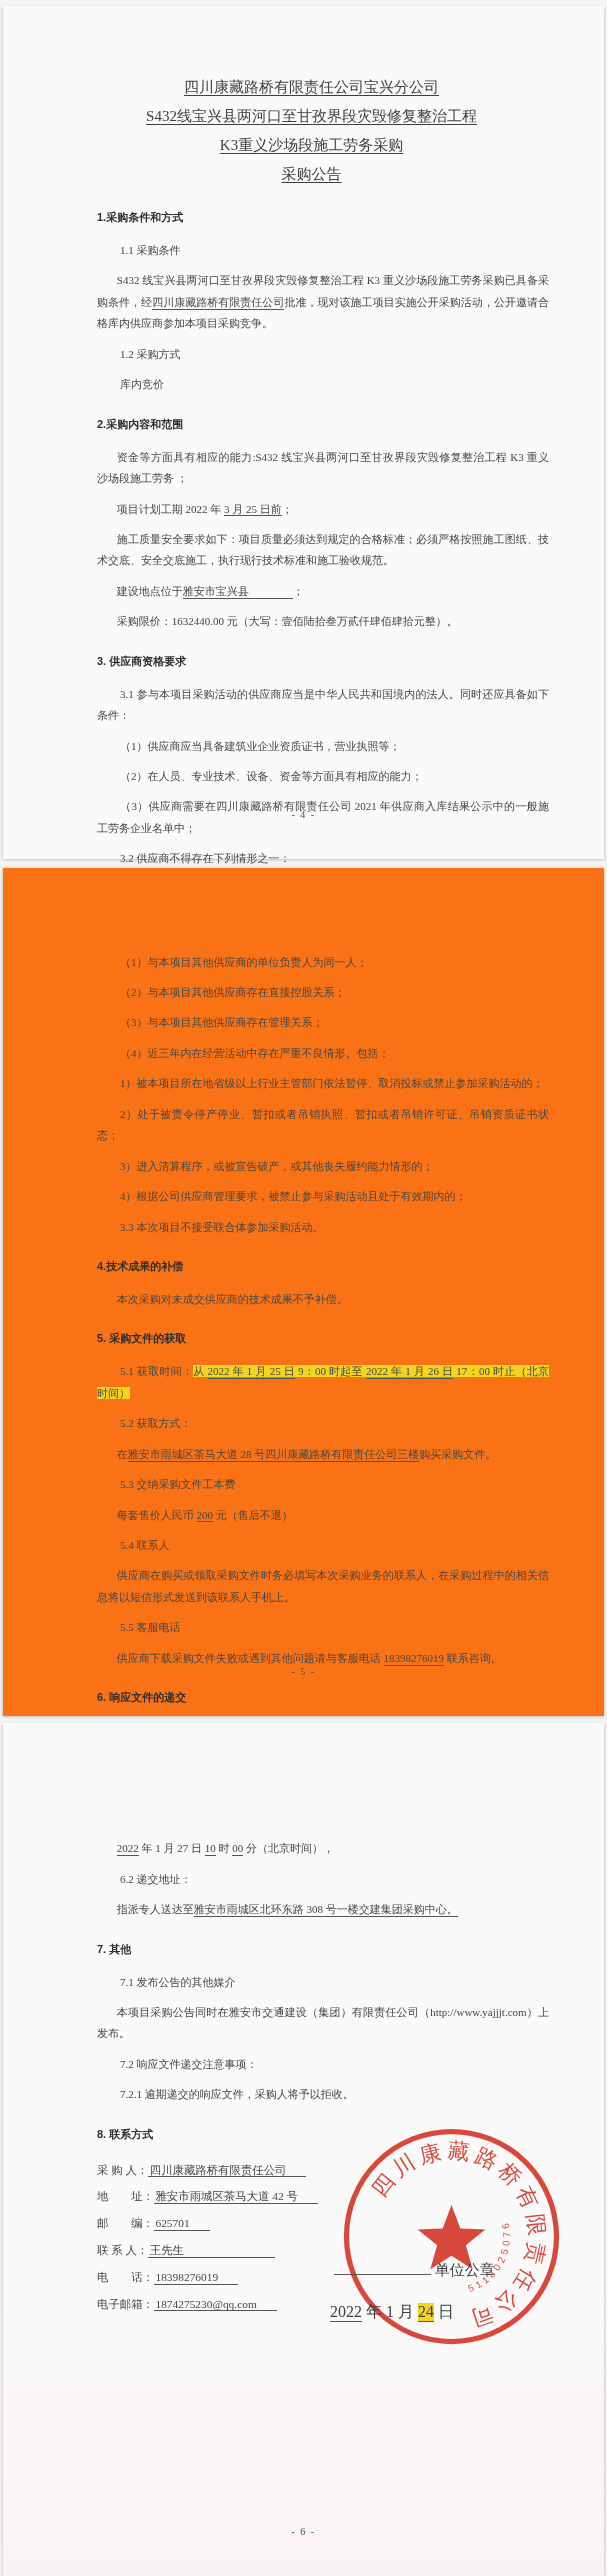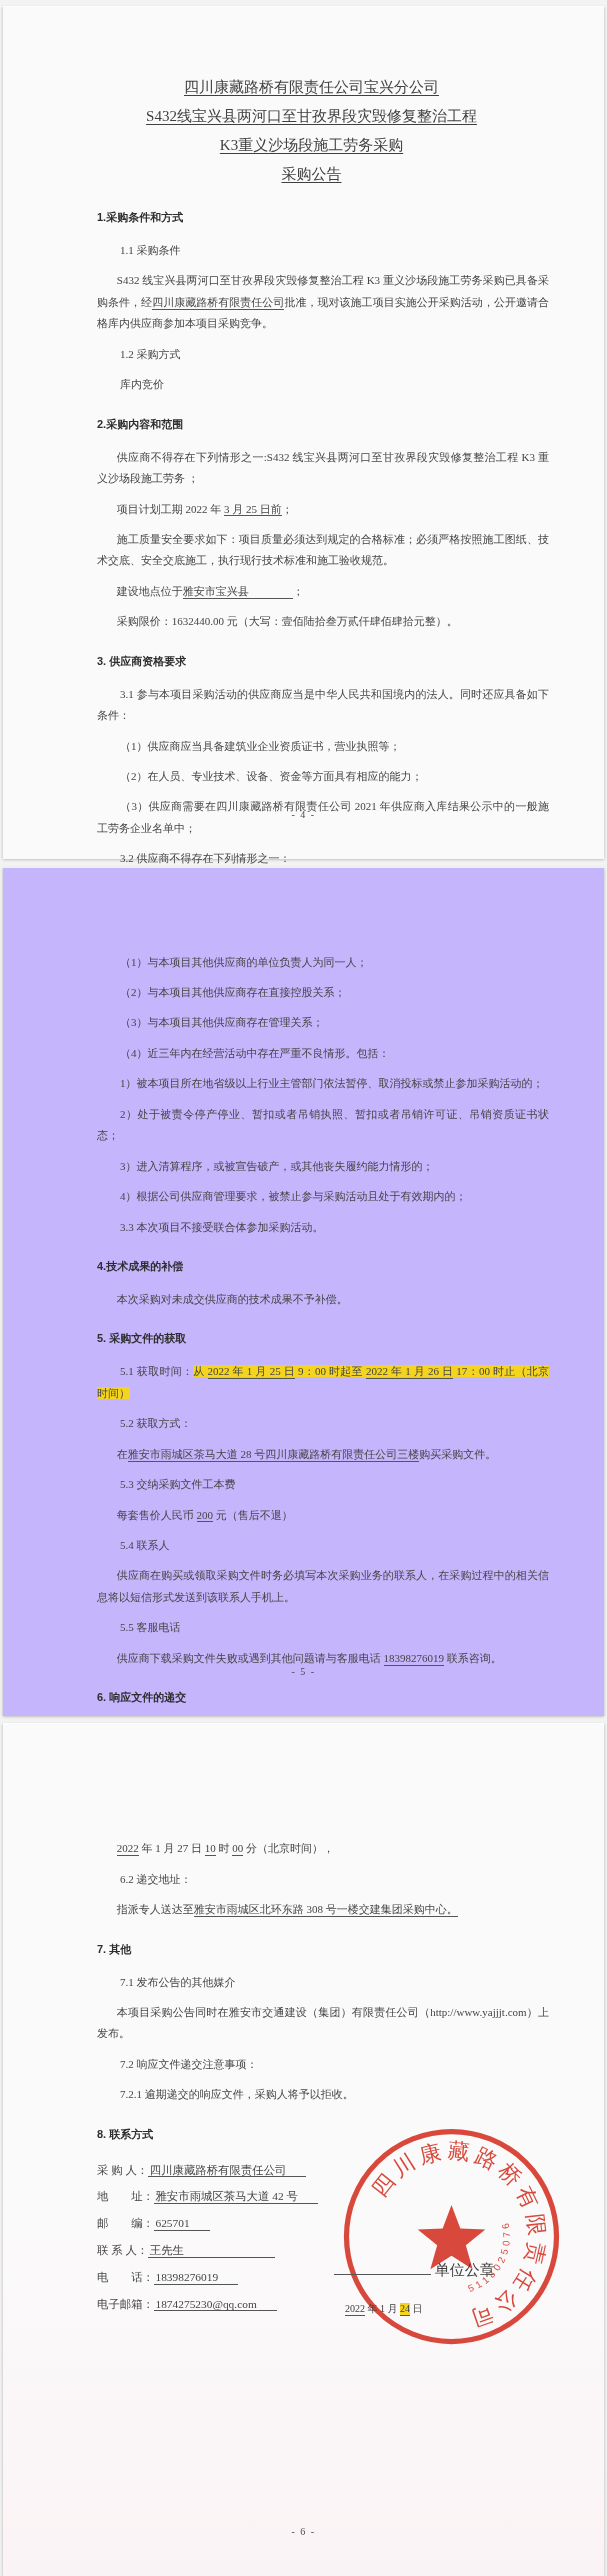--- a/index.html
+++ b/index.html
@@ -1,38 +1,38 @@
 <!DOCTYPE html>
 <html style="font-size:12px"><head>
 <meta charset="utf-8">
 <style>
   html,body{margin:0;padding:0;background:#efeeee;}
   .canvas{width:607px;min-height:2576px;margin:0 auto;background:#f4f3f3;padding-top:6px;box-sizing:border-box;
           font-family:"Liberation Serif","DejaVu Serif",serif;color:#454545;}
   .page{position:relative;width:601px;margin:0 auto 7.6px;background:#fbfafa;
         box-shadow:0 0.8px 3px rgba(0,0,0,.28), inset 0 0.8px 0 #fff;box-sizing:border-box;}
   .page-1{height:853px;padding:67px 55px 0 94px;}
-  .page-2{height:849px;padding:76px 55px 0 94px;background:#c4b5fd;}
+  .page-2{height:849px;padding:76px 55px 0 94px;background:#f97316;}
   .page-3{height:853px;padding:106px 55px 0 94px;background:linear-gradient(#fbfafa 60%,#faf3f5);}
   .titleblock{text-align:center;margin:0 0 20px -23px;}
   .tline{font-size:15px;line-height:29px;color:#3f3f3f;text-decoration:underline;text-underline-offset:3px;}
   .h{font-family:"Liberation Sans","DejaVu Sans",sans-serif;font-weight:bold;font-size:11px;
      color:#2e2e2e;margin:21px 0 15px;}
   .p{font-size:11px;line-height:1.95;margin:9px 0;text-align:justify;}
   .ind{text-indent:1.8em;}
   .sub{text-indent:2.1em;}
   .u{border-bottom:0.8px solid #555;padding-bottom:0.8px;}
   .hl{background:#f5d41f;}
   .pagenum{position:absolute;left:0;right:0;bottom:39px;text-align:center;font-size:10px;color:#4a4a4a;letter-spacing:1.5px;}
   .contact-row{font-size:11.4px;line-height:2.35;margin:0;}
   .cl{white-space:pre;}
   .cv{border-bottom:0.8px solid #555;padding:0 20px 0.8px 1.5px;}
   .sig{position:absolute;left:331px;top:538px;font-size:15px;color:#3d3d3d;}
   .sigline{display:inline-block;width:97px;border-bottom:0.8px solid #555;height:10.6px;vertical-align:baseline;}
-  .dateline{position:absolute;left:342px;top:579px;font-size:10px;color:#3d3d3d;}
+  .dateline{position:absolute;left:327px;top:579px;font-size:16px;color:#3d3d3d;}
   .stamp{position:absolute;left:336px;top:401px;width:225px;height:225px;mix-blend-mode:multiply;opacity:.92;}
 </style>
 </head>
 <body>
 
 <div class="canvas">
 
   <div class="page page-1">
     <div class="titleblock">
       <div class="tline">四川康藏路桥有限责任公司宝兴分公司</div>
@@ -41,21 +41,21 @@
       <div class="tline">采购公告</div>
     </div>
 
     <div class="h">1.采购条件和方式</div>
     <p class="p sub">1.1 采购条件</p>
     <p class="p ind"><span>S432 线宝兴县两河口至甘孜界段灾毁修复整治工程 K3 重义沙场段施工劳务采购已具备采购条件，经</span><span class="u">四川康藏路桥有限责任公司</span><span>批准，现对该施工项目实施公开采购活动，公开邀请合格库内供应商参加本项目采购竞争。</span></p>
     <p class="p sub">1.2 采购方式</p>
     <p class="p sub">库内竞价</p>
 
     <div class="h">2.采购内容和范围</div>
-    <p class="p ind">供应商不得存在下列情形之一:S432 线宝兴县两河口至甘孜界段灾毁修复整治工程 K3 重义沙场段施工劳务 ；</p>
+    <p class="p ind">资金等方面具有相应的能力:S432 线宝兴县两河口至甘孜界段灾毁修复整治工程 K3 重义沙场段施工劳务 ；</p>
     <p class="p ind"><span>项目计划工期 2022 年 </span><span class="u">3 月 25 日前</span><span>；</span></p>
     <p class="p ind">施工质量安全要求如下：项目质量必须达到规定的合格标准；必须严格按照施工图纸、技术交底、安全交底施工，执行现行技术标准和施工验收规范。</p>
     <p class="p ind"><span>建设地点位于</span><span class="u">雅安市宝兴县　　　　</span><span>；</span></p>
     <p class="p ind">采购限价：1632440.00 元（大写：壹佰陆拾叁万贰仟肆佰肆拾元整）。</p>
 
     <div class="h">3. 供应商资格要求</div>
     <p class="p sub">3.1 参与本项目采购活动的供应商应当是中华人民共和国境内的法人。同时还应具备如下条件：</p>
     <p class="p sub">（1）供应商应当具备建筑业企业资质证书，营业执照等；</p>
     <p class="p sub">（2）在人员、专业技术、设备、资金等方面具有相应的能力；</p>
     <p class="p sub">（3）供应商需要在四川康藏路桥有限责任公司 2021 年供应商入库结果公示中的一般施工劳务企业名单中；</p>

